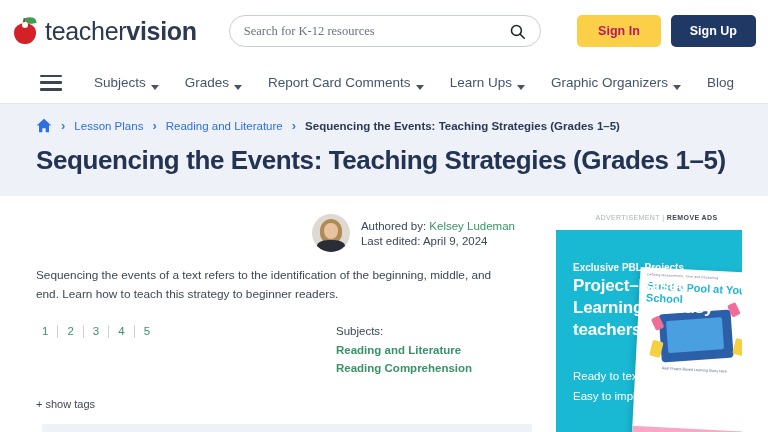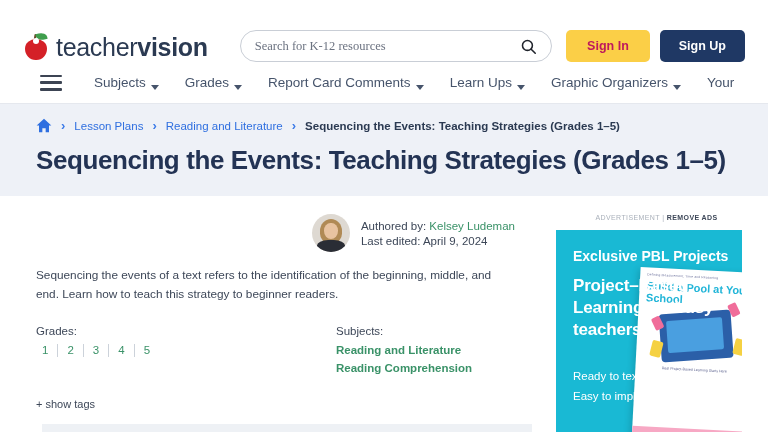--- a/index.html
+++ b/index.html
@@ -9,22 +9,22 @@
     overflow: hidden;
     background: #ffffff;
     font-family: "Liberation Sans", sans-serif;
     -webkit-font-smoothing: antialiased;
   }
 
   
   .top-header {
     height: 62px;
     display: flex;
-    align-items: flex-end;
-    padding: 0 23px;
+    align-items: center;
+    padding: 0 12px;
     background: #ffffff;
     position: relative;
   }
   .logo-wrap {
     display: flex;
     align-items: center;
     gap: 7px;
     cursor: pointer;
   }
   .apple-icon { width: 26px; height: 30px; position: relative; flex: none; }
@@ -296,22 +296,22 @@
   .ad-box {
     width: 186px;
     height: 210px;
     background: #19b9d4;
     position: relative;
     overflow: hidden;
     margin-left: 11px;
     cursor: pointer;
   }
   .ad-eyebrow {
-    position: absolute; left: 17px; top: 18px;
-    font-size: 14px; font-weight: 700; color: #ffffff;
+    position: absolute; left: 17px; top: 32px;
+    font-size: 10px; font-weight: 700; color: #ffffff;
     z-index: 3;
   }
   .ad-headline {
     position: absolute; left: 17px; top: 45px;
     font-size: 17px; font-weight: 700; color: #ffffff;
     line-height: 1.28;
     z-index: 3;
     letter-spacing: -0.2px;
   }
   .ad-foot {
@@ -422,21 +422,21 @@
   </div>
   <div class="nav-item">
     <span>Learn Ups</span>
     <i class="caret"></i>
   </div>
   <div class="nav-item">
     <span>Graphic Organizers</span>
     <i class="caret"></i>
   </div>
   <div class="nav-item">
-    <span>Your</span>
+    <span>Blog</span>
   </div>
 </div>
 
 <div class="crumb-band">
   <div class="crumb-row">
     <svg class="home-icon" viewBox="0 0 24 22" fill="#2f6fe0">
       <path d="M12 1 L23 11 L19.5 11 L19.5 21 L14.5 21 L14.5 15 L9.5 15 L9.5 21 L4.5 21 L4.5 11 L1 11 Z"></path>
     </svg>
     <span class="crumb-sep">›</span>
     <span class="crumb-link">Lesson Plans</span>
@@ -463,21 +463,20 @@
           <span>Authored by: </span><span class="author-name">Kelsey Ludeman</span>
         </div>
         <div class="author-line">Last edited: April 9, 2024</div>
       </div>
     </div>
 
     <p class="description">Sequencing the events of a text refers to the identification of the beginning, middle, and end. Learn how to teach this strategy to beginner readers.</p>
 
     <div class="meta-row">
       <div class="meta-grades">
-        <div class="meta-label">Grades:</div>
         <div class="grade-list">
           <span class="grade-chip">1</span>
           <span class="grade-chip">2</span>
           <span class="grade-chip">3</span>
           <span class="grade-chip">4</span>
           <span class="grade-chip">5</span>
         </div>
       </div>
       <div class="meta-subjects">
         <div class="meta-label">Subjects:</div>

